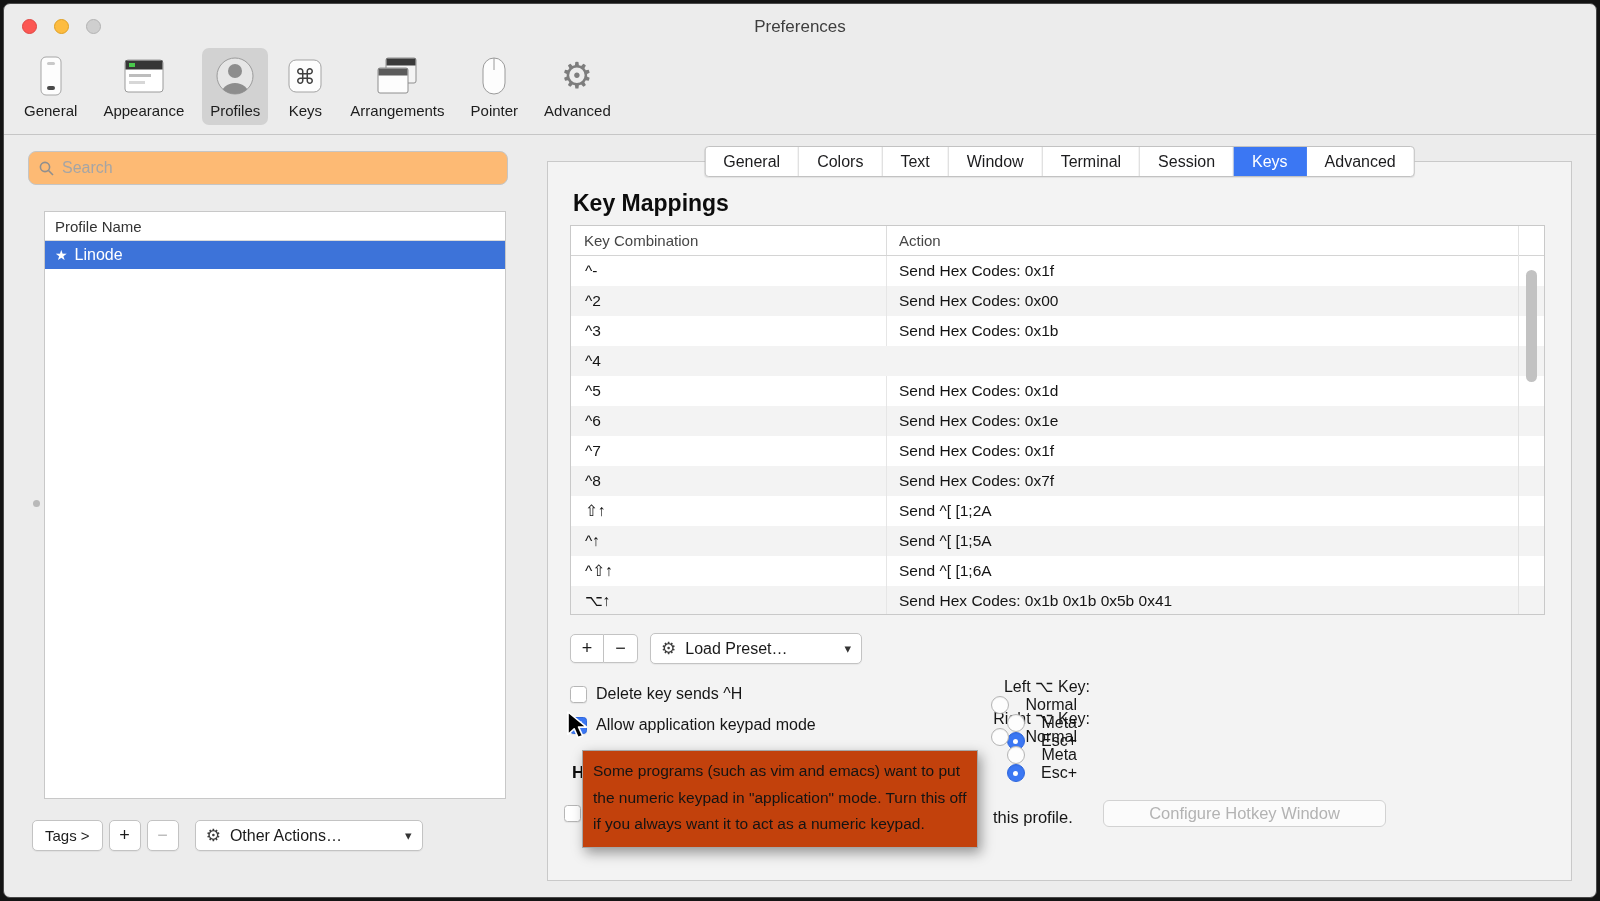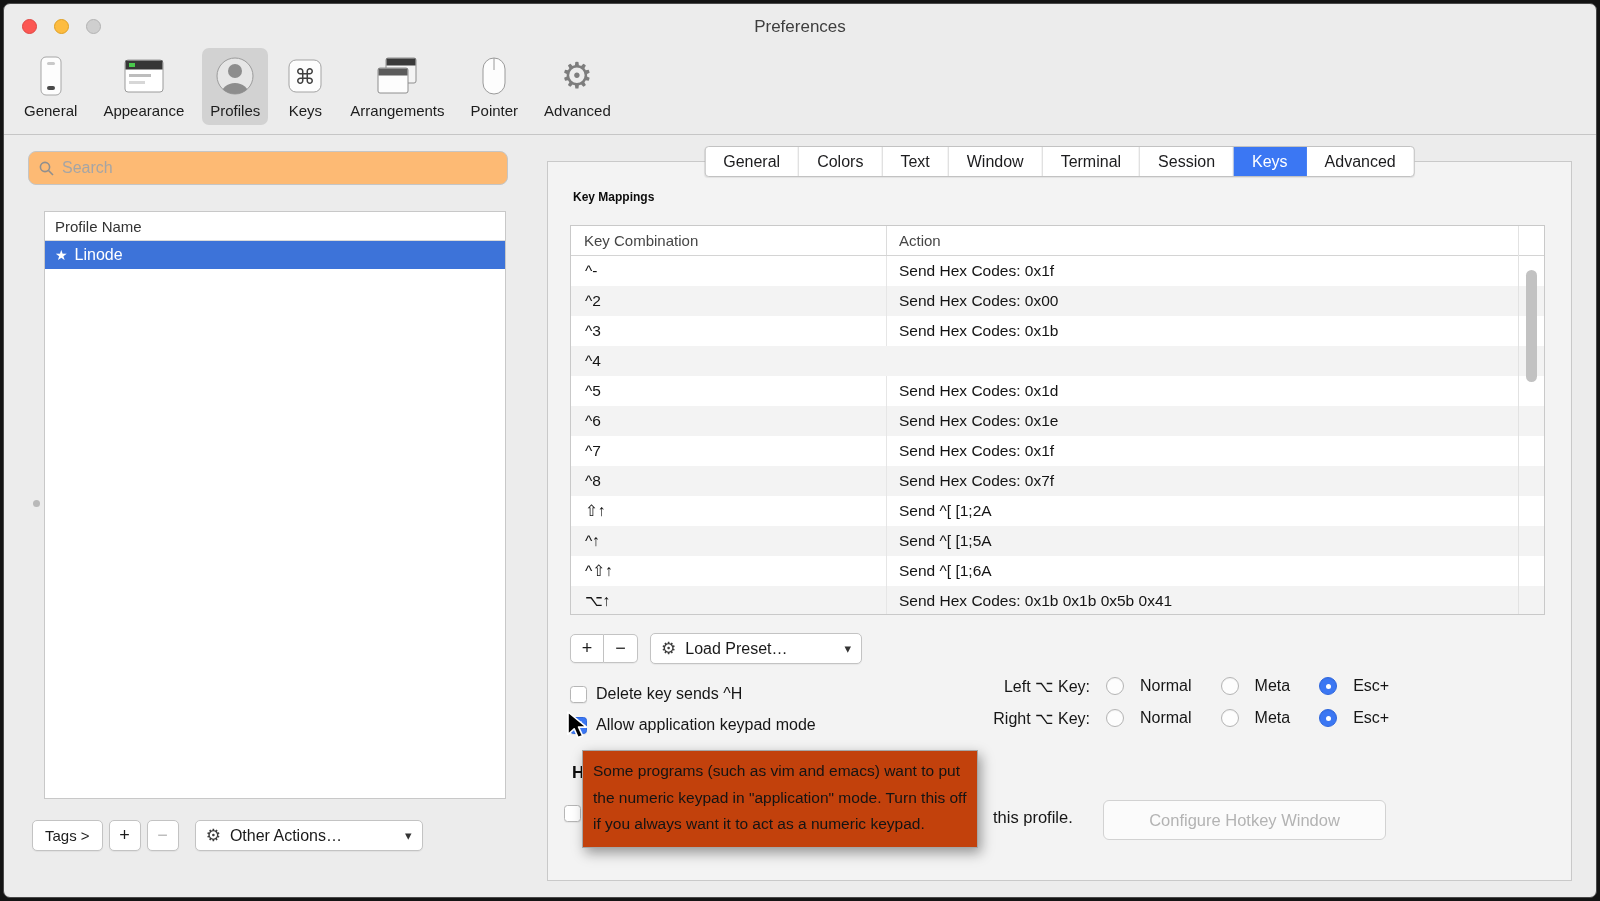--- a/index.html
+++ b/index.html
@@ -50,21 +50,21 @@
   .dropdown.preset { width:212px; }
 
   
   .tab-panel { position:absolute; left:543px; top:157px; width:1025px; height:720px; background:#f3f3f3; border:1px solid #c9c9c9; }
 
   .tabbar { position:absolute; top:-16px; left:50%; transform:translateX(-50%); display:flex; height:31px; background:#fff; border:1px solid #c2c2c2; border-radius:4px; overflow:hidden; box-shadow:0 1px 1px rgba(0,0,0,.07); }
   .tab { padding:0 18px; line-height:29px; font-size:16px; color:#1c1c1e; border-right:1px solid #d6d6d6; white-space:nowrap; }
   .tab:last-child { border-right:none; }
   .tab.sel { background:#3b77f3; color:#fff; border-color:#3b77f3; }
 
-  .km-heading { position:absolute; left:25px; top:28px; font-size:12px; font-weight:bold; color:#0c0c0c; }
+  .km-heading { position:absolute; left:25px; top:28px; font-size:23px; font-weight:bold; color:#0c0c0c; }
 
   .km-table { position:absolute; left:22px; top:63px; width:975px; height:390px; background:#fff; border:1px solid #c9c9c9; }
   .km-header { height:30px; display:flex; align-items:center; font-size:15px; color:#464646; border-bottom:1px solid #d4d4d4; }
   .km-header .h1 { width:315px; padding-left:13px; }
   .km-header .h2 { flex:1; padding-left:12px; border-left:1px solid #dcdcdc; height:100%; line-height:29px; }
   .km-body { position:absolute; top:30px; left:0; right:0; bottom:0; overflow:hidden; }
   .km-row { height:30px; display:flex; align-items:center; font-size:15.5px; color:#141414; background:#fff; }
   .km-row.alt { background:#f3f3f3; }
   .km-row .combo { width:315px; padding-left:14px; }
   .km-row .action { flex:1; padding-left:12px; border-left:1px solid #e6e6e6; height:100%; display:flex; align-items:center; }
@@ -78,32 +78,32 @@
   .seg-group .btn.sq:last-child { border-radius:0 5px 5px 0; border-left:none; }
   .table-controls .dropdown { margin-left:12px; }
 
   .opt-col { position:absolute; left:22px; top:521px; display:flex; flex-direction:column; gap:9px; }
   .check-row { display:flex; align-items:center; gap:9px; height:22px; }
   .check-row .label { font-size:16px; color:#161616; }
   .checkbox { width:17px; height:17px; border-radius:3.5px; background:#fff; border:1px solid #b6b6b6; box-shadow:0 1px 1px rgba(0,0,0,.06); }
   .checkbox.on { background:#3b77f3; border-color:#2f67dd; color:#fff; font-size:13px; line-height:16px; text-align:center; font-weight:bold; }
 
   .radio-rows { position:absolute; left:412px; top:515px; display:flex; flex-direction:column; gap:7px; }
-  .radio-row { display:flex; align-items:flex-start; height:25px; }
+  .radio-row { display:flex; align-items:flex-end; height:25px;flex-direction:column; }
   .radio-caption { width:130px; text-align:right; font-size:16px; color:#161616; margin-right:16px; }
   .radio-choice { display:flex; align-items:center; gap:16px; margin-right:29px; }
   .radio { width:18px; height:18px; border-radius:50%; background:#fdfdfd; border:1px solid #b4b4b4; box-shadow:inset 0 1px 1px rgba(0,0,0,.05); position:relative; }
   .radio.on { background:#3b77f3; border-color:#2f67dd; }
   .radio.on::after { content:""; position:absolute; left:5.5px; top:5.5px; width:5px; height:5px; border-radius:50%; background:#fff; }
   .radio-label { font-size:16px; color:#161616; }
 
   .hotkey-h { position:absolute; left:24px; top:601px; font-size:17px; font-weight:bold; color:#0c0c0c; }
   .hidden-check { position:absolute; left:16px; top:643px; }
   .profile-text { position:absolute; left:445px; top:646px; font-size:16.5px; color:#161616; }
-  .configure-btn { position:absolute; left:555px; top:638px; width:283px; height:40px; background:#fbfbfb; border:1px solid #d2d2d2; border-radius:6px; color:#b3b3b3; font-size:16.5px; display:flex; align-items:center; justify-content:center; }
+  .configure-btn { position:absolute; left:555px; top:638px; width:283px; height:27px; background:#fbfbfb; border:1px solid #d2d2d2; border-radius:6px; color:#b3b3b3; font-size:16.5px; display:flex; align-items:center; justify-content:center; }
 
   .tooltip { position:absolute; left:578px; top:746px; width:396px; background:#c2410c; border:1px solid #a6a6a6; box-shadow:3px 5px 12px rgba(0,0,0,.38); padding:7px 10px 9px; font-size:15.5px; line-height:1.72; color:#141414; z-index:50; }
 
   .cursor { position:absolute; left:561px; top:707px; z-index:60; }
 </style>
 </head>
 <body>
 
 <div class="window">
 

